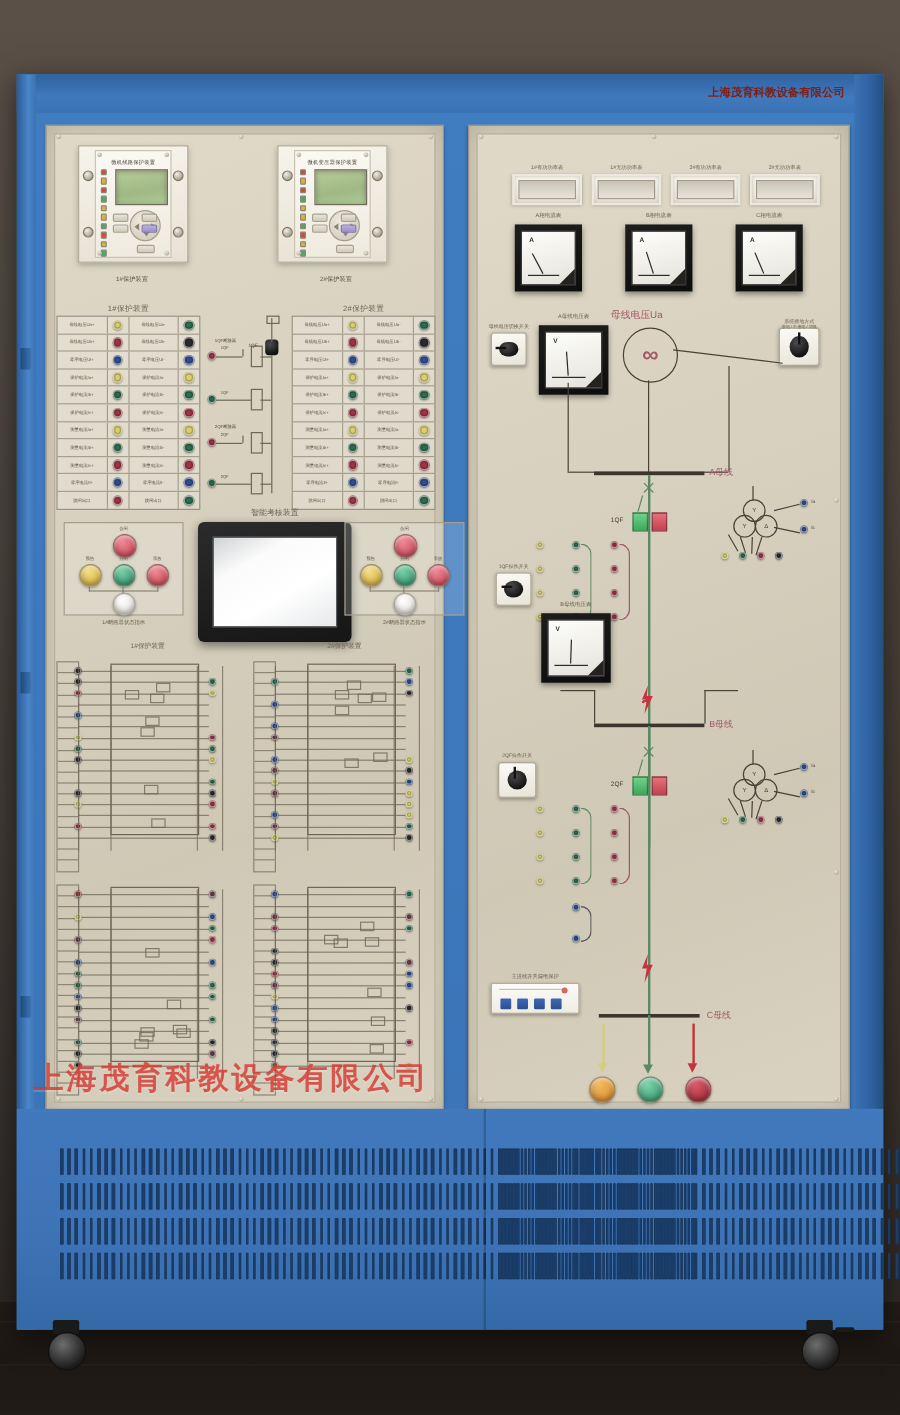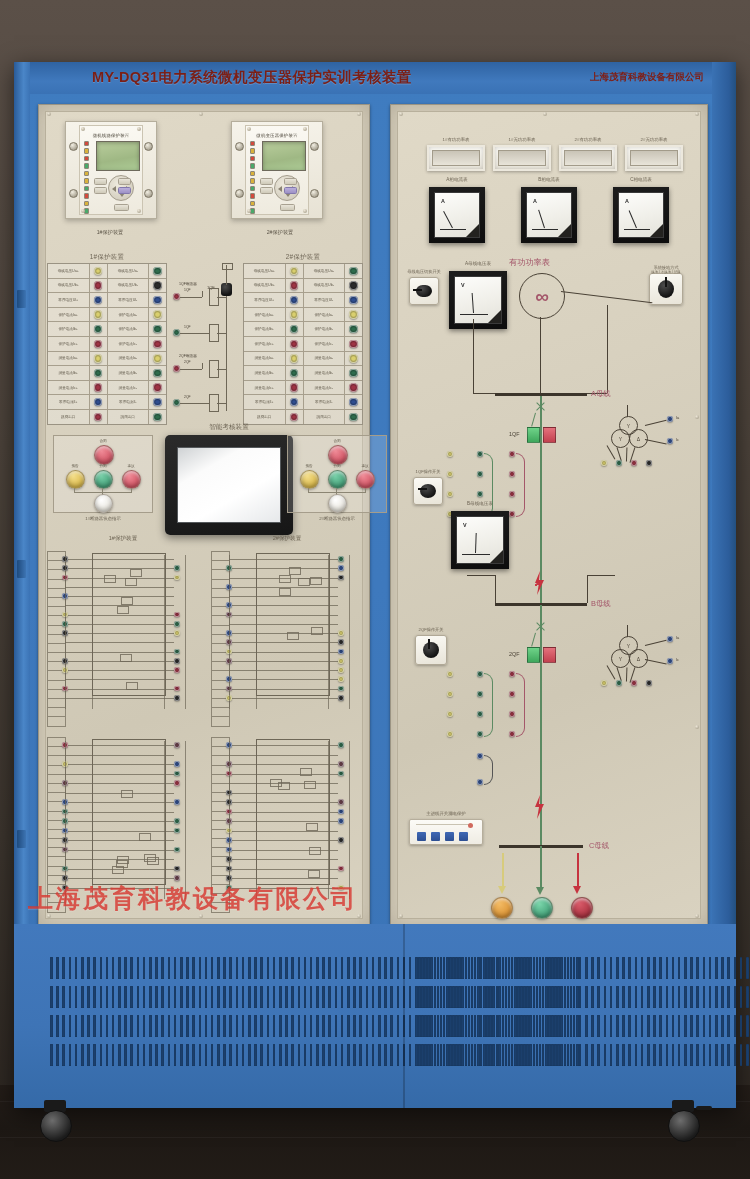--- a/index.html
+++ b/index.html
@@ -198,21 +198,20 @@
   <div class="cab"></div>
   <div class="cab-top"></div>
   <div class="cab-left-edge"></div>
   <div class="cab-right-edge"></div>
 
   <div class="hinge" style="left:17px;top:290px;width:9px;height:18px;"></div>
   <div class="hinge" style="left:17px;top:560px;width:9px;height:18px;"></div>
   <div class="hinge" style="left:17px;top:830px;width:9px;height:18px;"></div>
 
   <div class="title-bar">
-    <div class="title-txt">MY-DQ31电力系统微机变压器保护实训考核装置</div>
     <div class="brand-txt">上海茂育科教设备有限公司</div>
   </div>
 
   <div class="panel" id="panelL">
     <div class="panel-inner"></div>
     <div class="screwdot" style="left:8px;top:7px;"></div>
     <div class="screwdot" style="left:160px;top:7px;"></div>
     <div class="screwdot" style="right:8px;top:7px;"></div>
     <div class="screwdot" style="left:8px;bottom:7px;"></div>
     <div class="screwdot" style="left:160px;bottom:7px;"></div>
@@ -985,21 +984,21 @@
       <div class="meter-cap">A母线电压表</div>
     </div>
     <div class="rot" style="left:258px;top:168px;width:32px;height:30px;">
       <div class="rot-knob" style="left:8px;top:6px;width:16px;height:18px;border-radius:50%;"></div>
       <div class="rot-pt" style="left:15px;top:3px;width:2.4px;height:10px;"></div>
       <div class="rot-cap">系统接地方式</div>
       <div class="rot-cap" style="top:-4px;font-size:3.4px;">接地 / 不接地 / 消弧</div>
     </div>
 
     <div class="inf-circle" style="left:128px;top:168px;width:44px;height:44px;">∞</div>
-    <div class="inf-cap" style="left:118px;top:152px;">有功功率表</div>
+    <div class="inf-cap" style="left:118px;top:152px;">母线电压Ua</div>
 
     <div class="mline dark" style="left:82px;top:214px;width:1.2px;height:74px;"></div>
     <div class="mline dark" style="left:82px;top:288px;width:68px;height:1.2px;"></div>
     <div class="mline dark" style="left:149px;top:212px;width:1.2px;height:78px;"></div>
     <div class="mline dark" style="left:170px;top:186px;width:92px;height:1.2px;transform:rotate(7deg);transform-origin:left center;"></div>
     <div class="mline dark" style="left:216px;top:200px;width:1.2px;height:88px;"></div>
     <div class="mline dark" style="left:150px;top:288px;width:66px;height:1.2px;"></div>
 
     <div class="bus" style="left:104px;top:288px;width:92px;"></div>
     <div class="bus-lbl" style="left:200px;top:284px;">A母线</div>

